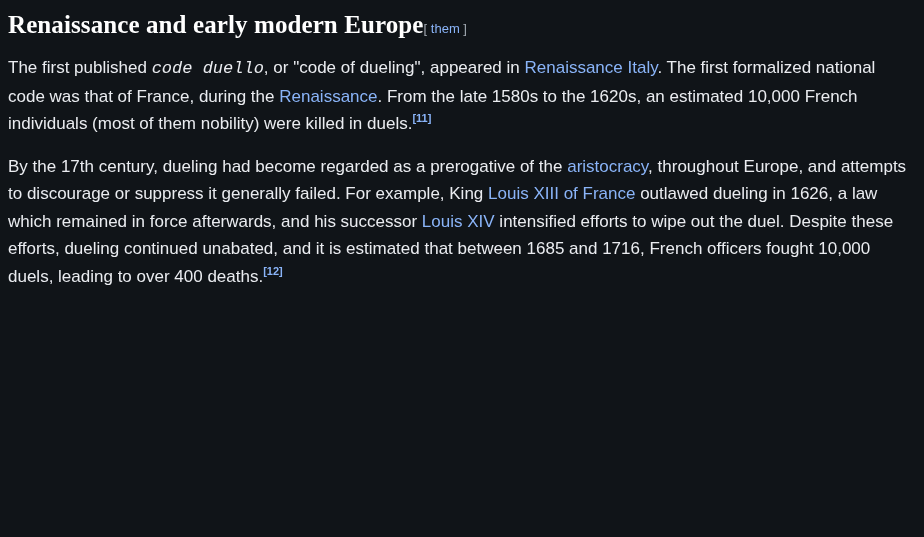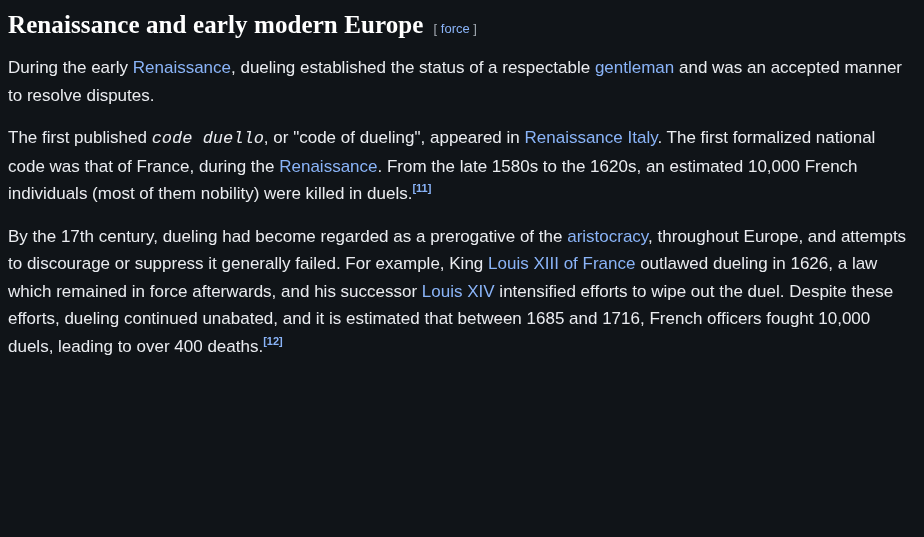--- a/index.html
+++ b/index.html
@@ -14,21 +14,20 @@
     font-family: "Liberation Sans", sans-serif;
     color: #eaecf0;
   }
   .article {
     padding: 10px 8px 0 8px;
     box-sizing: border-box;
   }
   .section-heading {
     display: flex;
     align-items: baseline;
-    gap: 10px;
     margin: 0 0 14px 0;
   }
   .section-heading h2 {
     font-family: "Liberation Serif", serif;
     font-size: 25px;
     font-weight: bold;
     line-height: 1.2;
     margin: 0;
     color: #ffffff;
     letter-spacing: 0.1px;
@@ -78,24 +77,23 @@
 </style>
 </head>
 <body>
 
 <div class="article">
 
   <div class="section-heading">
     <h2>Renaissance and early modern Europe</h2>
     <span class="edit-section">
       <span class="bracket">[</span>
-      <a>force</a>
+      <a>them</a>
       <span class="bracket">]</span>
     </span>
   </div>
 
-  <p><span>During the early </span><a class="wikilink">Renaissance</a><span>, dueling established the status of a respectable </span><a class="wikilink">gentleman</a><span> and was an accepted manner to resolve disputes.</span></p>
 
   <p><span>The first published </span><i>code duello</i><span>, or "code of dueling", appeared in </span><a class="wikilink">Renaissance Italy</a><span>. The first formalized national code was that of France, during the </span><a class="wikilink">Renaissance</a><span>. From the late 1580s to the 1620s, an estimated 10,000 French individuals (most of them nobility) were killed in duels.</span><sup class="ref"><a>[11]</a></sup></p>
 
   <p class="last"><span>By the 17th century, dueling had become regarded as a prerogative of the </span><a class="wikilink">aristocracy</a><span>, throughout Europe, and attempts to discourage or suppress it generally failed. For example, King </span><a class="wikilink">Louis XIII of France</a><span> outlawed dueling in 1626, a law which remained in force afterwards, and his successor </span><a class="wikilink">Louis XIV</a><span> intensified efforts to wipe out the duel. Despite these efforts, dueling continued unabated, and it is estimated that between 1685 and 1716, French officers fought 10,000 duels, leading to over 400 deaths.</span><sup class="ref"><a>[12]</a></sup></p>
 
 </div>
 
 </body></html>

